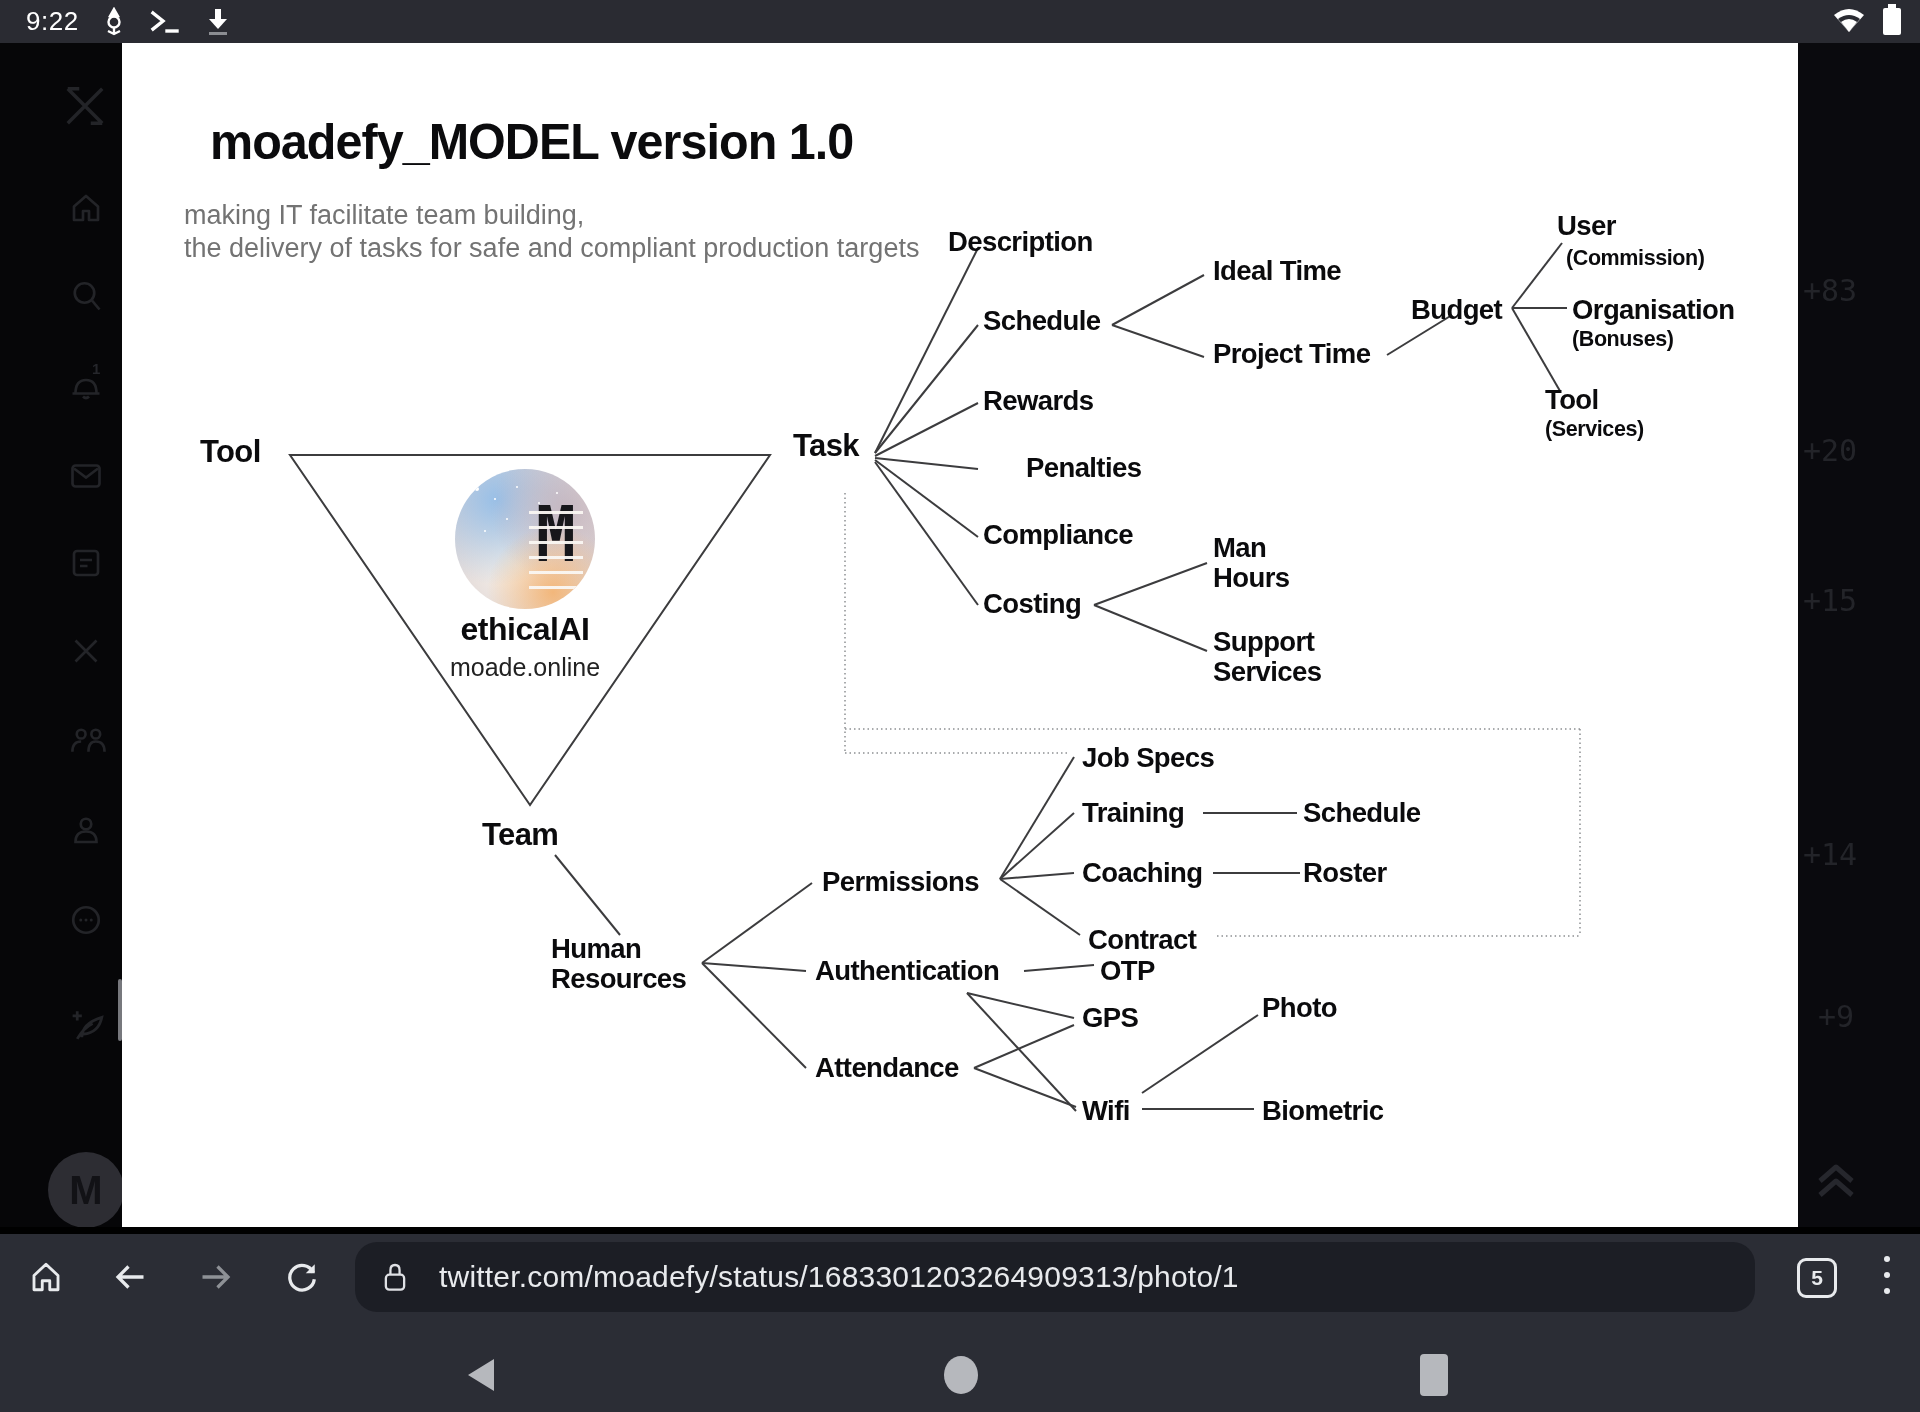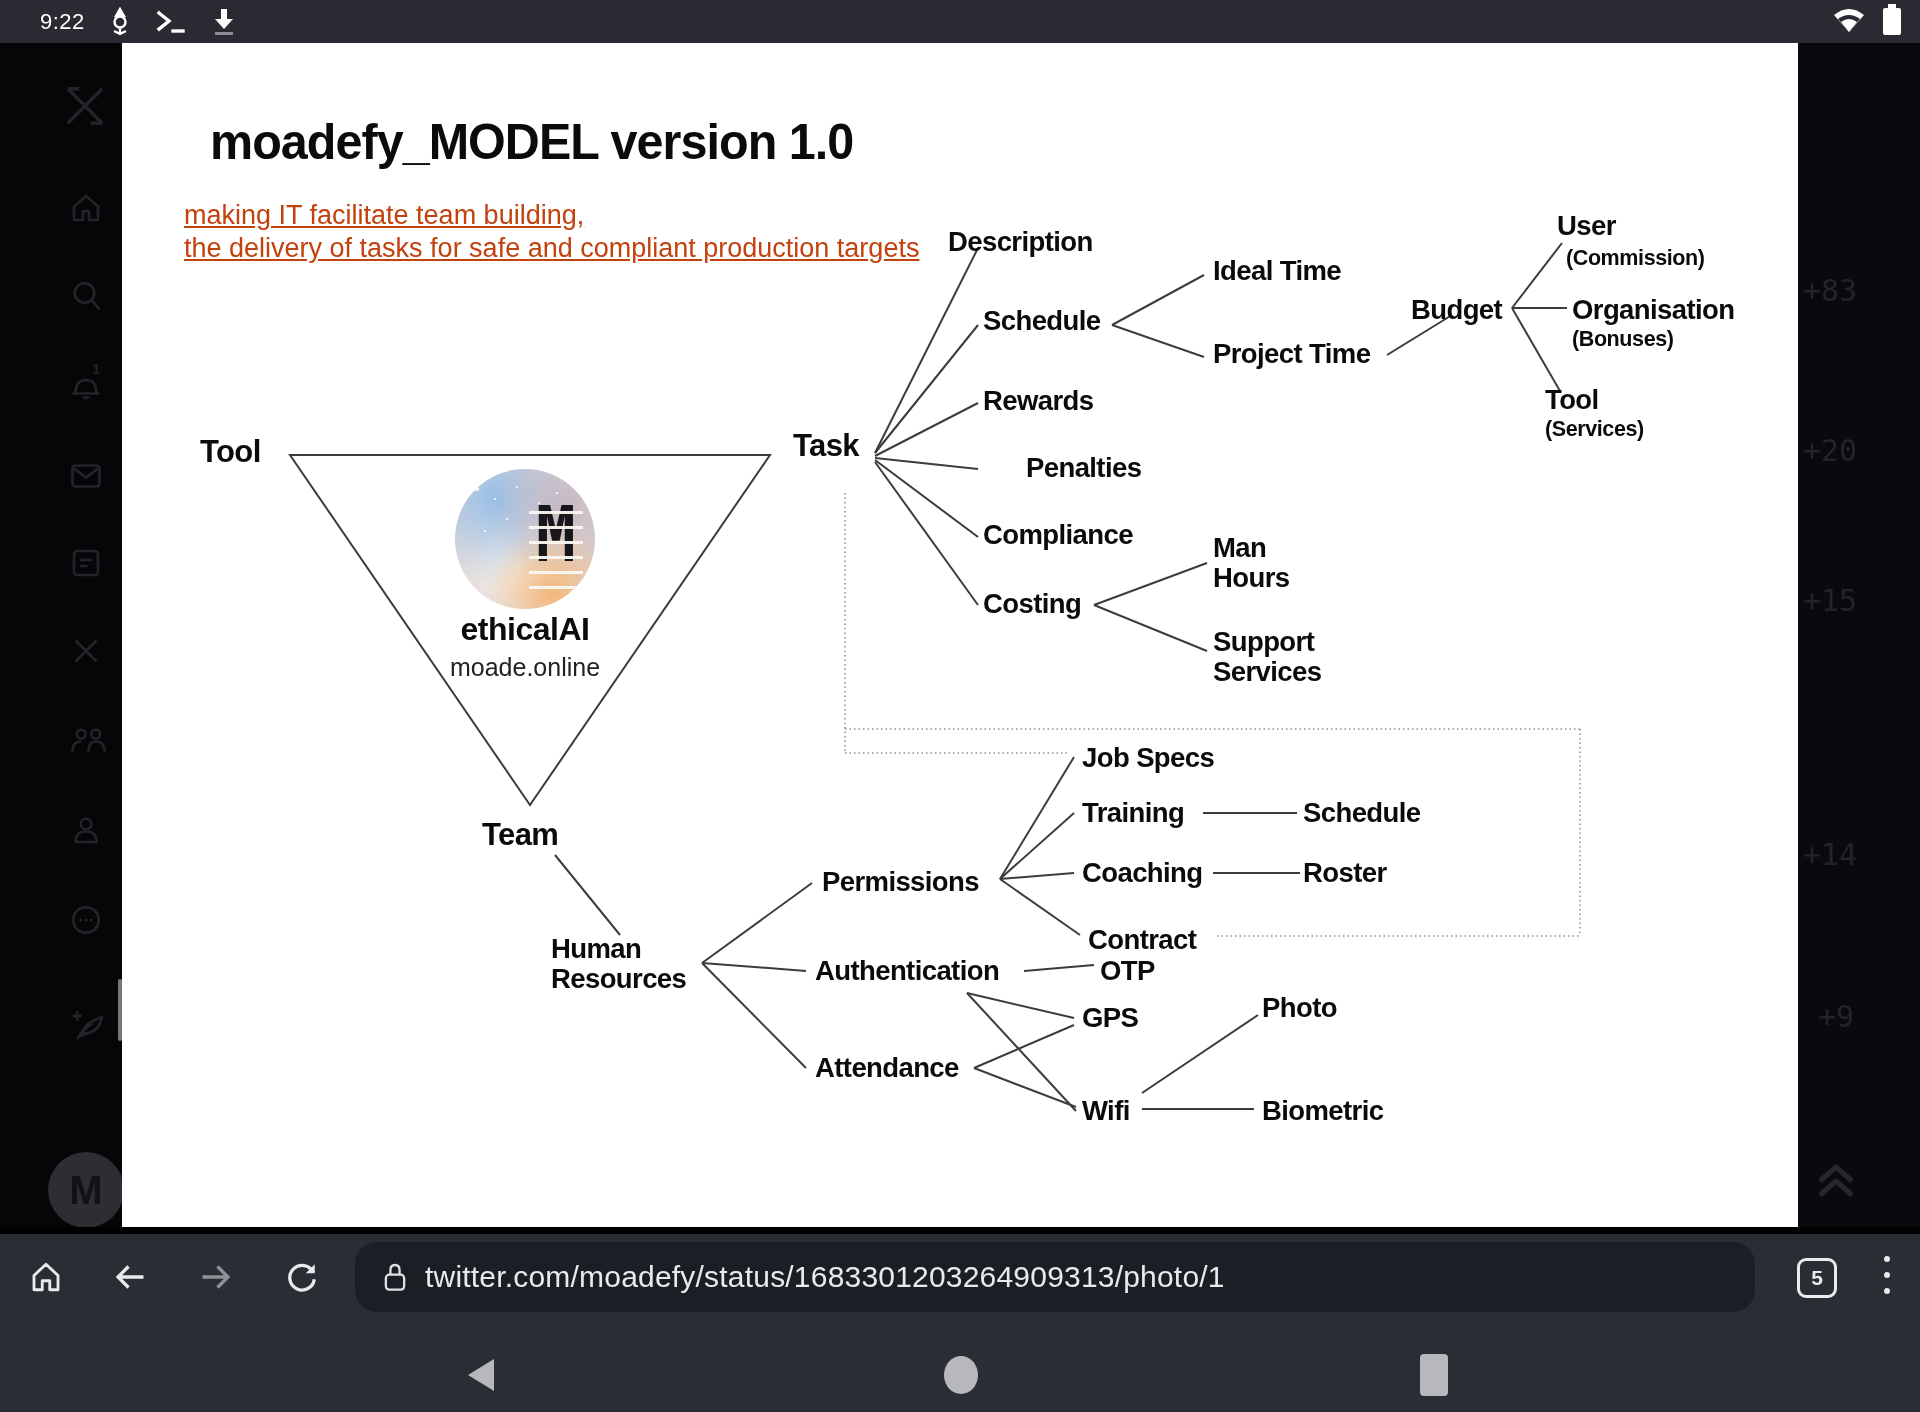--- a/index.html
+++ b/index.html
@@ -2,39 +2,39 @@
 <html><head>
 <meta charset="utf-8">
 <style>
   html,body{margin:0;padding:0;background:#000;}
   body{width:1920px;height:1412px;position:relative;overflow:hidden;
        font-family:"Liberation Sans","DejaVu Sans",sans-serif;-webkit-font-smoothing:antialiased;}
 
   
   .status-bar{position:absolute;left:0;top:0;width:1920px;height:43px;background:#2a2b32;
               display:flex;align-items:center;color:#fff;}
-  .sb-time{font-size:22px;font-weight:400;margin-left:40px;letter-spacing:.5px;}
+  .sb-time{font-size:26px;font-weight:400;margin-left:26px;letter-spacing:.5px;}
   .sb-ic{margin-left:22px;display:flex;align-items:center;}
   .sb-right{position:absolute;right:18px;top:0;height:43px;display:flex;align-items:center;gap:16px;}
 
   
   .sidebar{position:absolute;left:0;top:43px;width:122px;height:1184px;background:#060608;}
   .side-ic{position:absolute;left:68px;width:36px;height:36px;}
   .side-ic svg{display:block;}
   .badge{position:absolute;left:24px;top:-8px;font-size:15px;color:#25262b;font-weight:bold;}
   .avatar{position:absolute;left:48px;top:1109px;width:76px;height:76px;border-radius:50%;
           background:#2d2d33;display:flex;align-items:center;justify-content:center;
           font-weight:900;font-size:40px;color:#121216;}
   .side-scroll{position:absolute;left:118px;top:936px;width:4px;height:62px;background:#77787d;border-radius:2px;}
 
   
   .photo{position:absolute;left:122px;top:43px;width:1676px;height:1184px;background:#ffffff;color:#0b0b0d;padding-left:44px;}
   .d-title{position:absolute;left:88px;top:70px;font-size:50px;font-weight:bold;letter-spacing:-1px;
            transform:scaleX(.97);transform-origin:left;}
-  .d-sub{position:absolute;left:62px;top:156px;font-size:27px;line-height:33px;color:#c2410c;text-decoration:underline;}
+  .d-sub{position:absolute;left:62px;top:156px;font-size:27px;line-height:33px;color:#737373;}
   .node{position:absolute;font-weight:bold;font-size:27.5px;letter-spacing:-.6px;line-height:1.08;
         white-space:pre-line;color:#0b0b0d;}
   .node.big{font-size:31px;}
   .node.sub{font-size:21.5px;letter-spacing:-.4px;}
   .lines{position:absolute;left:0;top:0;}
 
   .logo{position:absolute;left:333px;top:426px;width:140px;height:140px;border-radius:50%;
         background:
           radial-gradient(circle at 70% 88%, rgba(243,178,112,.9), rgba(243,178,112,0) 42%),
           radial-gradient(circle at 78% 30%, rgba(196,180,190,.9), rgba(196,180,190,0) 50%),
@@ -57,21 +57,21 @@
   .rstrip{position:absolute;left:1798px;top:43px;width:122px;height:1184px;background:#0a0a0e;}
   .r-count{position:absolute;left:5px;font-size:30px;color:#232429;font-family:"DejaVu Sans Mono","Liberation Mono",monospace;}
   .r-chev{position:absolute;left:16px;top:1118px;}
 
   .gap-strip{position:absolute;left:0;top:1227px;width:1920px;height:7px;background:#000;}
 
   
   .bottom{position:absolute;left:0;top:1234px;width:1920px;height:178px;background:#2b2d35;}
   .b-ic{position:absolute;top:25px;width:36px;height:36px;}
   .url-pill{position:absolute;left:355px;top:8px;width:1400px;height:70px;background:#1c1e25;border-radius:22px;
-            display:flex;align-items:center;}
+            display:flex;align-items:center;gap:14px;}
   .url-text{color:#e8eaed;font-size:30px;margin-left:16px;letter-spacing:.2px;}
   .tab-box{position:absolute;left:1797px;top:24px;width:34px;height:34px;border:3px solid #e8eaed;border-radius:9px;
            color:#e8eaed;font-size:21px;font-weight:bold;display:flex;align-items:center;justify-content:center;}
   .menu-dots{position:absolute;left:1884px;top:22px;width:6px;}
   .menu-dots i{display:block;width:6px;height:6px;border-radius:50%;background:#e8eaed;margin:0 0 10px;}
 
   .navrow{position:absolute;left:0;top:104px;width:1920px;height:74px;}
   .nav-back{position:absolute;left:468px;top:21px;width:0;height:0;
             border-top:16px solid transparent;border-bottom:16px solid transparent;border-right:26px solid #b6b8bd;}
   .nav-home{position:absolute;left:944px;top:18px;width:34px;height:38px;border-radius:50%;background:#b6b8bd;}

